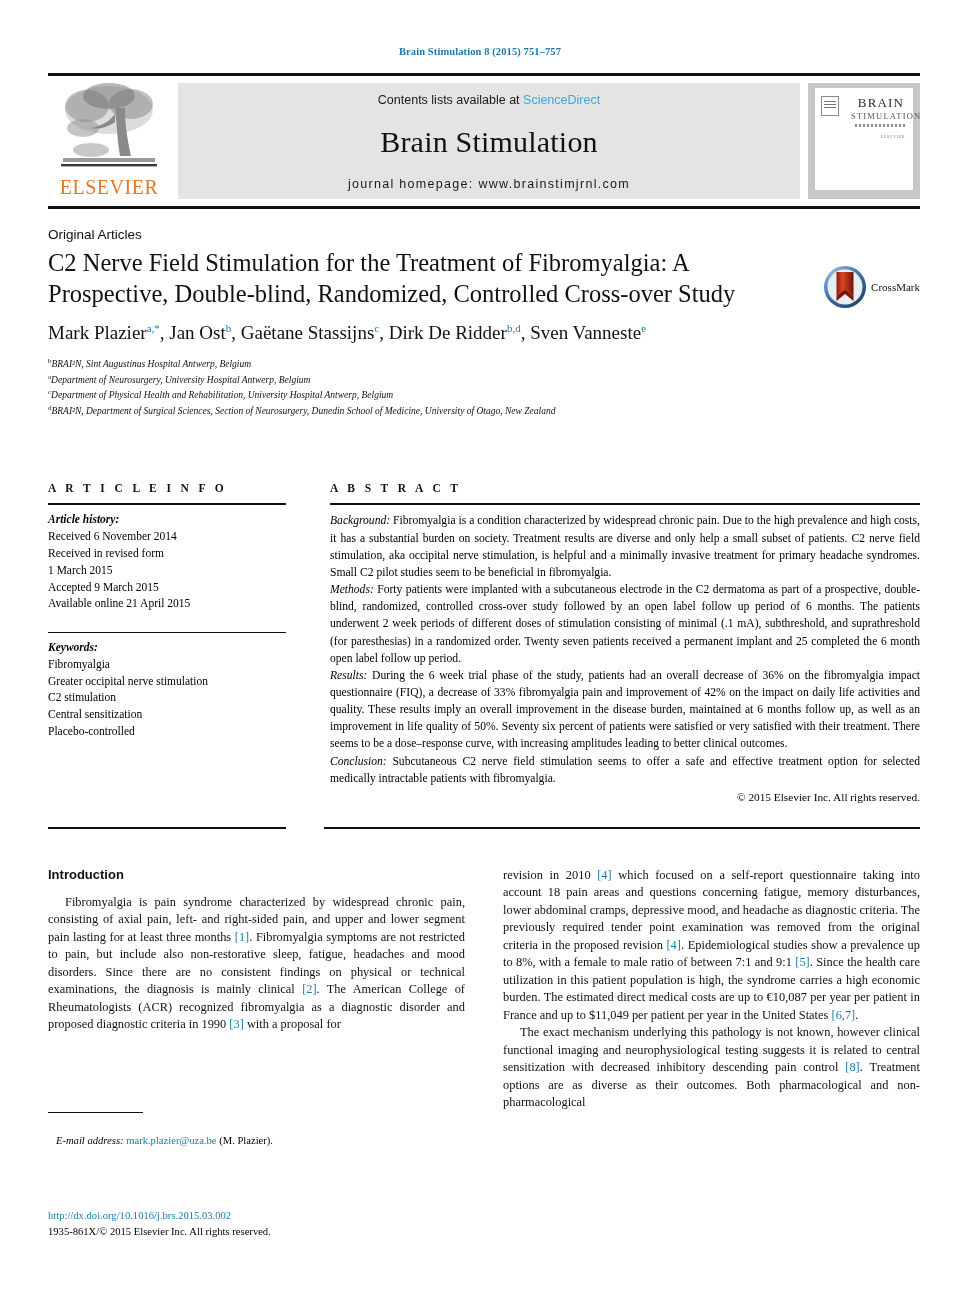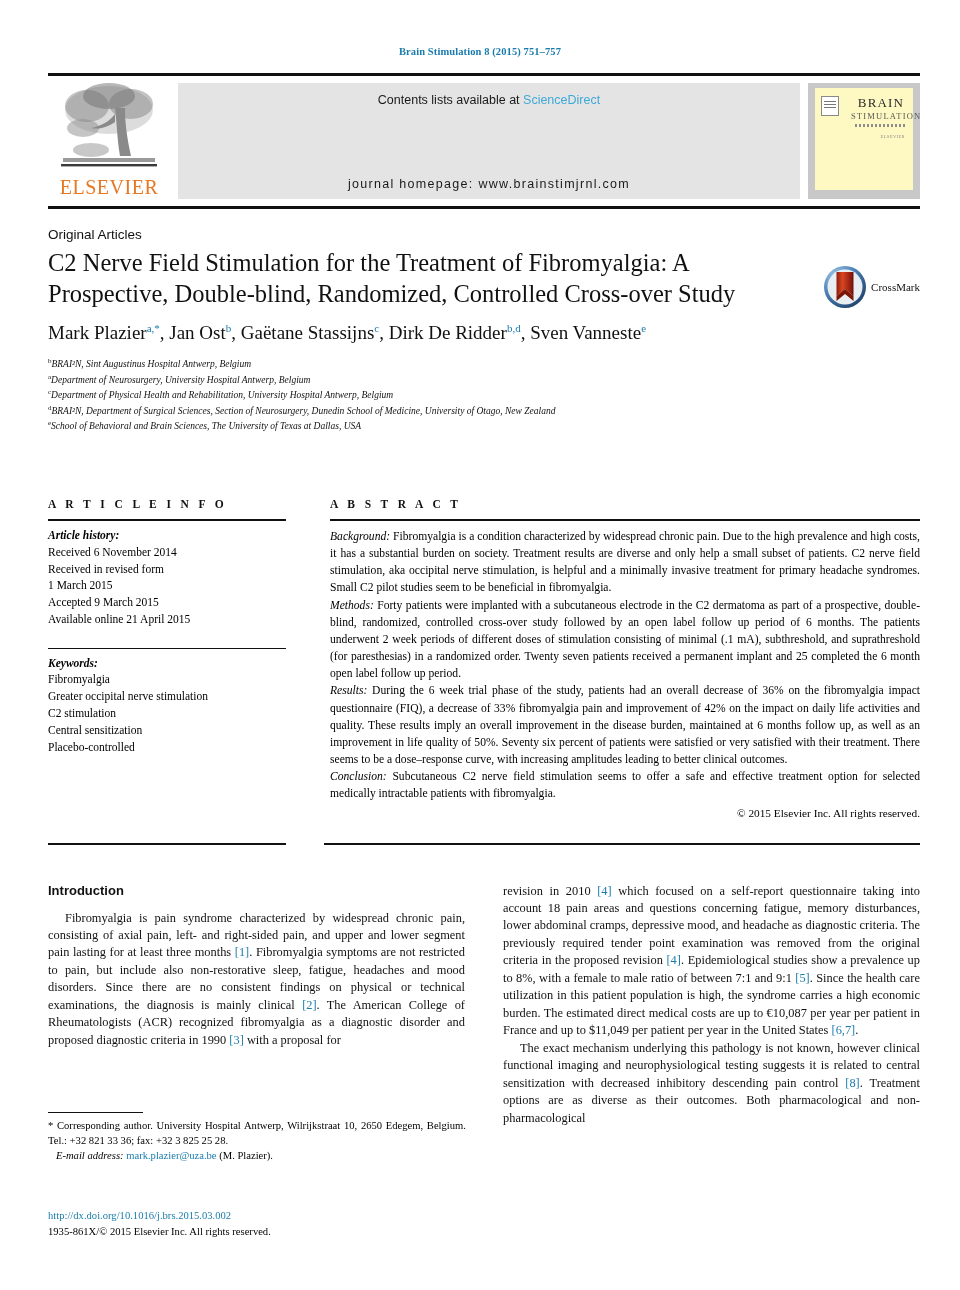--- a/index.html
+++ b/index.html
@@ -85,21 +85,21 @@
   }
   .cover-cell {
     flex: 0 0 112px;
     width: 112px;
     margin: 7px 0 7px 8px;
     background: #c8c8c8;
     position: relative;
   }
   .cover-inner {
     position: absolute; left: 7px; right: 7px; top: 5px; bottom: 9px;
-    background: #fef9c3;
+    background: #ffffff;
     text-decoration: underline;
   }
   .cover-logo {
     position: absolute; left: 6px; top: 8px; width: 18px; height: 20px;
     background: #fff; border: 1px solid #8a8a8a;
   }
   .cover-logo:after{
     content:""; position:absolute; left:2px; top:2px; right:2px; bottom:7px;
     background: repeating-linear-gradient(0deg,#777 0 1px,transparent 1px 3px);
   }
@@ -303,20 +303,21 @@
           <ellipse cx="34" cy="70" rx="18" ry="7" fill="#9a9a9a" opacity="0.55"></ellipse>
           <rect x="6" y="78" width="92" height="4" fill="#9a9a9a"></rect>
           <rect x="4" y="84" width="96" height="2.4" fill="#3a3a3a"></rect>
         </g>
       </svg>
       <div class="elsevier-word">ELSEVIER</div>
     </div>
 
     <div class="contents-cell">
       <div class="contents-line"><span>Contents lists available at </span><span class="sd">ScienceDirect</span></div>
+      <div class="journal-title">Brain Stimulation</div>
       <div class="homepage-line">journal homepage: www.brainstimjrnl.com</div>
     </div>
 
     <div class="cover-cell">
       <div class="cover-inner">
         <div class="cover-logo"></div>
         <div class="cover-brain">BRAIN</div>
         <div class="cover-stim">STIMULATION</div>
         <div class="cover-rule"></div>
         <div class="cover-sub">ELSEVIER</div>
@@ -326,21 +327,20 @@
 
   <div class="art-head">
     <div class="sectionkind">Original Articles</div>
     <h1 class="title">C2 Nerve Field Stimulation for the Treatment of Fibromyalgia: A Prospective, Double-blind, Randomized, Controlled Cross-over Study</h1>
     <div class="authors">Mark Plazier<sup>a,*</sup>, Jan Ost<sup>b</sup>, Gaëtane Stassijns<sup>c</sup>, Dirk De Ridder<sup>b,d</sup>, Sven Vanneste<sup>e</sup></div>
     <div class="affil">
       <div><sup>b</sup><span>BRAI²N, Sint Augustinus Hospital Antwerp, Belgium</span></div>
       <div><sup>a</sup><span>Department of Neurosurgery, University Hospital Antwerp, Belgium</span></div>
       <div><sup>c</sup><span>Department of Physical Health and Rehabilitation, University Hospital Antwerp, Belgium</span></div>
       <div><sup>d</sup><span>BRAI²N, Department of Surgical Sciences, Section of Neurosurgery, Dunedin School of Medicine, University of Otago, New Zealand</span></div>
-      <div><sup>e</sup><span>School of Behavioral and Brain Sciences, The University of Texas at Dallas, USA</span></div>
     </div>
 
     <div class="crossmark">
       <svg class="cm-badge" viewBox="0 0 44 44">
         <defs>
           <radialGradient id="ringg" cx="30%" cy="25%" r="85%">
             <stop offset="0%" stop-color="#9fc8e8"></stop>
             <stop offset="55%" stop-color="#4a7fb5"></stop>
             <stop offset="100%" stop-color="#1d3f66"></stop>
           </radialGradient>
@@ -415,21 +415,21 @@
           <p style="text-indent:0">revision in 2010 <span class="ref">[4]</span> which focused on a self-report questionnaire taking into account 18 pain areas and questions concerning fatigue, memory disturbances, lower abdominal cramps, depressive mood, and headache as diagnostic criteria. The previously required tender point examination was removed from the original criteria in the proposed revision <span class="ref">[4]</span>. Epidemiological studies show a prevalence up to 8%, with a female to male ratio of between 7:1 and 9:1 <span class="ref">[5]</span>. Since the health care utilization in this patient population is high, the syndrome carries a high economic burden. The estimated direct medical costs are up to €10,087 per year per patient in France and up to $11,049 per patient per year in the United States <span class="ref">[6,7]</span>.</p>
           <p>The exact mechanism underlying this pathology is not known, however clinical functional imaging and neurophysiological testing suggests it is related to central sensitization with decreased inhibitory descending pain control <span class="ref">[8]</span>. Treatment options are as diverse as their outcomes. Both pharmacological and non-pharmacological</p>
         </div>
       </div>
     </div>
   </div>
 
   <div class="footnote">
     <div class="fn-rule"></div>
     <div class="fn-text">
-      <span>* Corresponding author. University Hospital Antwerp, Wilrijkstraat 10, 2650 Edegem, Belgium. Tel.: +32 821 33 36; fax: +32 3 825 25 28.</span><br>
+      <br>
       &nbsp;&nbsp;&nbsp;<span class="em">E-mail address:</span>
       <span class="link">mark.plazier@uza.be</span><span> (M. Plazier).</span>
     </div>
   </div>
 
   <div class="doiblock">
     <div class="doi">http://dx.doi.org/10.1016/j.brs.2015.03.002</div>
     <div>1935-861X/© 2015 Elsevier Inc. All rights reserved.</div>
   </div>
 

